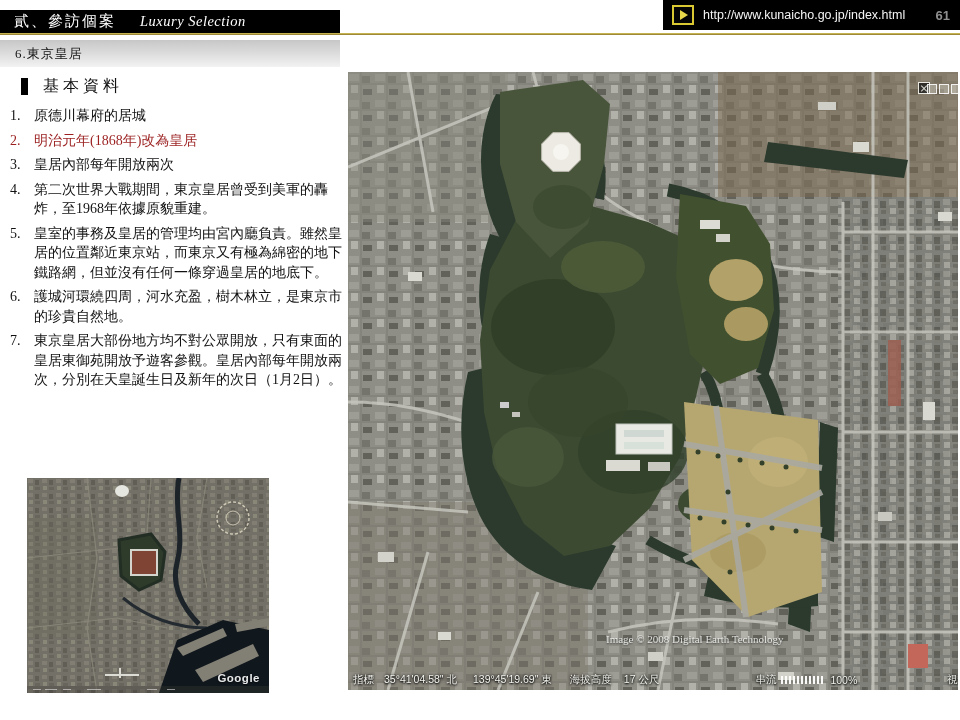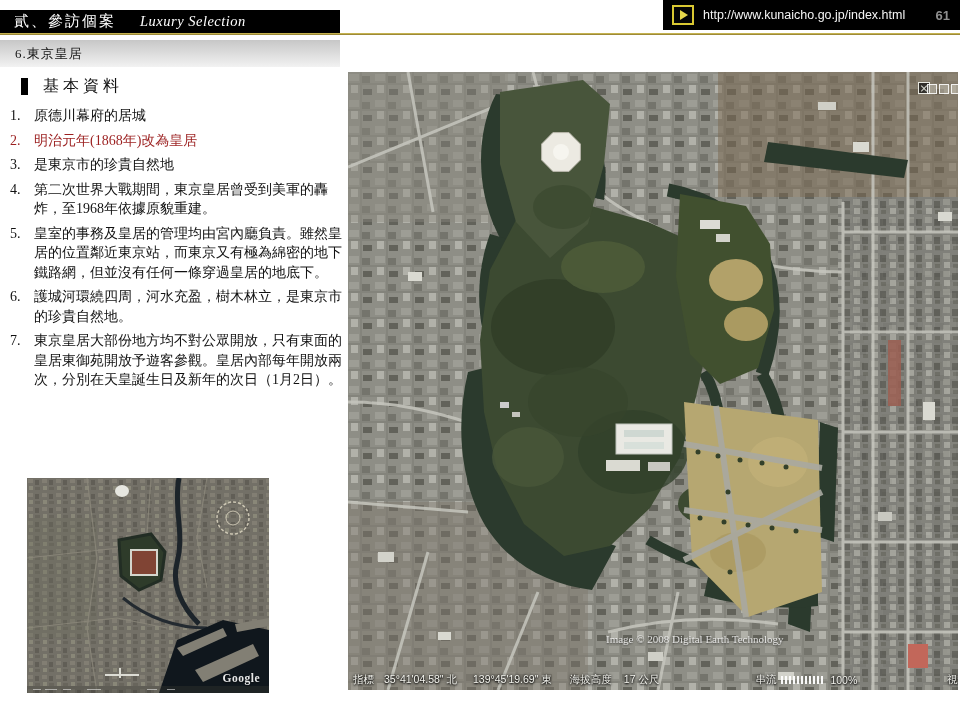--- a/index.html
+++ b/index.html
@@ -90,21 +90,21 @@
   }
   .corner-icon::after{transform:rotate(-45deg);}
   .corner-extra{position:absolute;right:-3px;top:12px;display:flex;gap:2px;}
   .corner-extra i{display:block;width:8px;height:8px;border:1px solid rgba(255,255,255,.85);background:rgba(230,230,220,.35);}
   .inset{
     position:absolute;left:27px;top:478px;width:242px;height:215px;overflow:hidden;background:#767268;
   }
   .inset svg{display:block;}
   .inset .google{
     position:absolute;right:9px;bottom:9px;color:#fff;font-size:11.5px;letter-spacing:.5px;
-    font-family:Liberation Serif, serif;font-weight:bold;
+    font-family:Liberation Sans, sans-serif;font-weight:bold;
     text-shadow:0 1px 2px rgba(0,0,0,.8);opacity:.9;
   }
 </style>
 </head>
 <body>
 
 <div class="hdr-left">
   <span class="zh">貳、參訪個案</span>
   <span class="en">Luxury Selection</span>
 </div>
@@ -127,21 +127,21 @@
   <div class="item">
     <span class="num">1.</span>
     <span class="txt">原德川幕府的居城</span>
   </div>
   <div class="item red">
     <span class="num">2.</span>
     <span class="txt">明治元年(1868年)改為皇居</span>
   </div>
   <div class="item">
     <span class="num">3.</span>
-    <span class="txt">是東京市的珍貴自然地</span>
+    <span class="txt">皇居內部每年開放兩次</span>
   </div>
   <div class="item">
     <span class="num">4.</span>
     <span class="txt">第二次世界大戰期間，東京皇居曾受到美軍的轟炸，至1968年依據原貌重建。</span>
   </div>
   <div class="item">
     <span class="num">5.</span>
     <span class="txt">皇室的事務及皇居的管理均由宮內廳負責。雖然皇居的位置鄰近東京站，而東京又有極為綿密的地下鐵路網，但並沒有任何一條穿過皇居的地底下。</span>
   </div>
   <div class="item">

